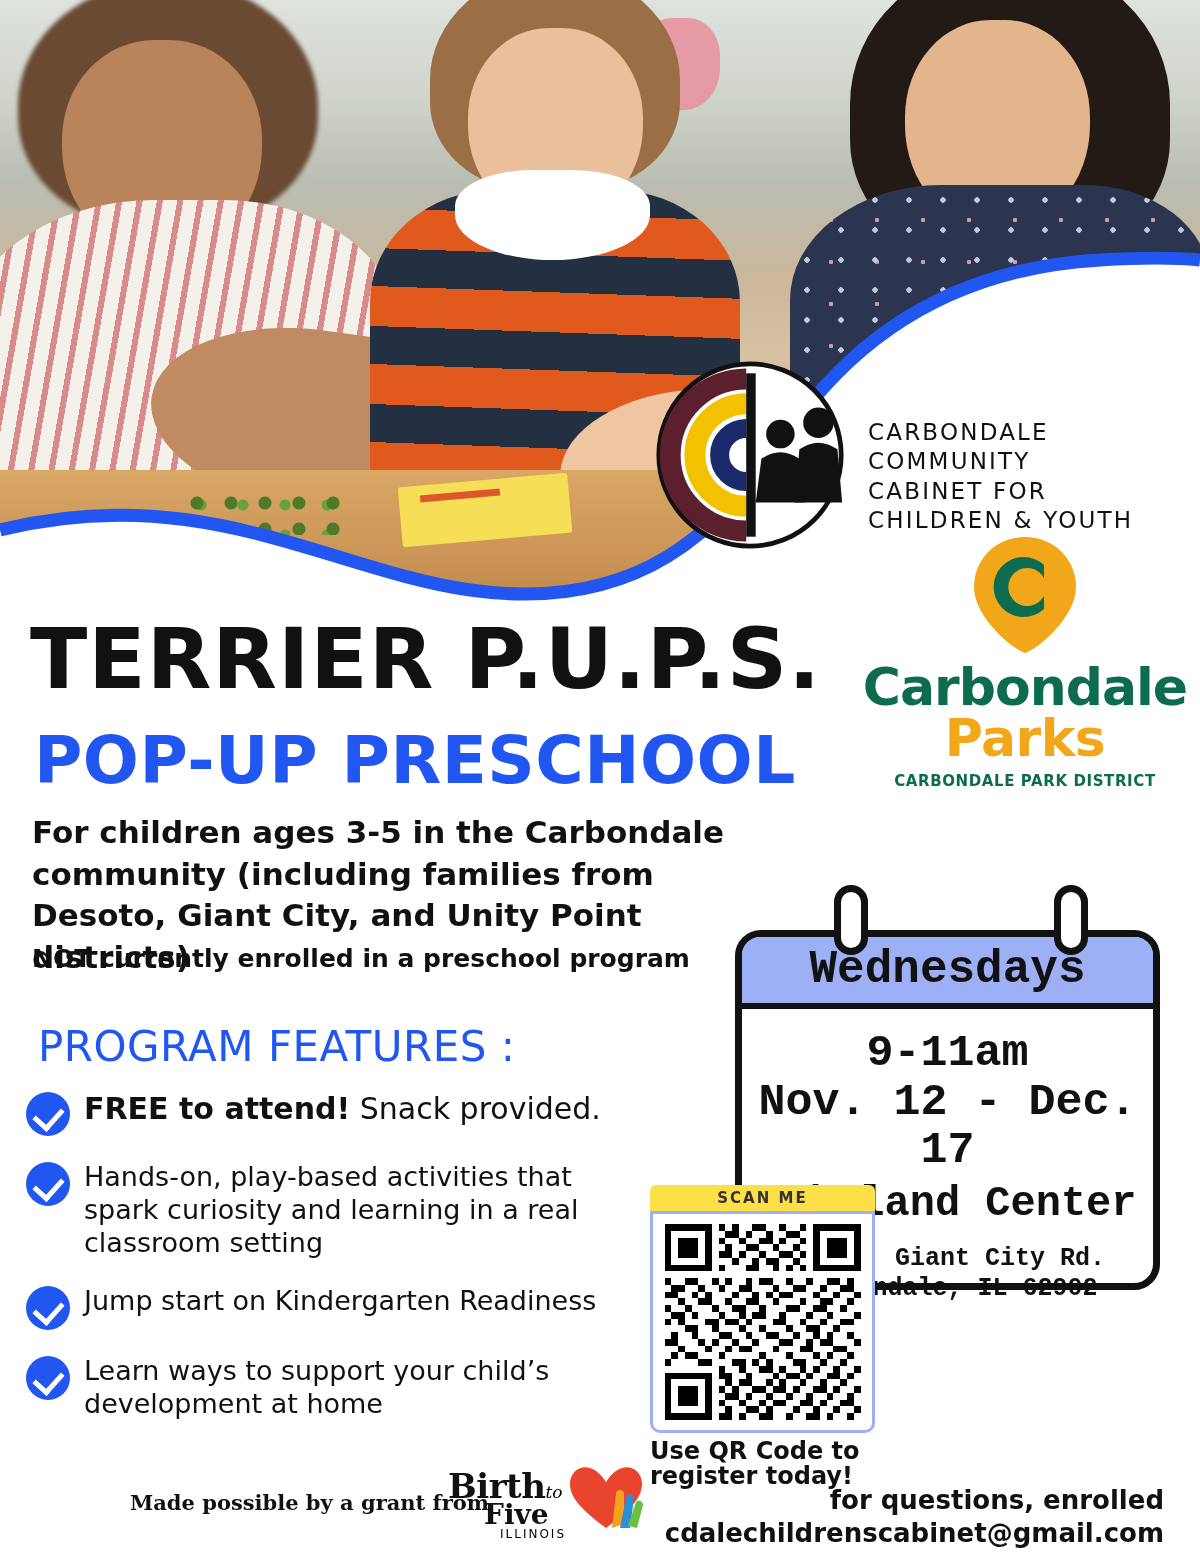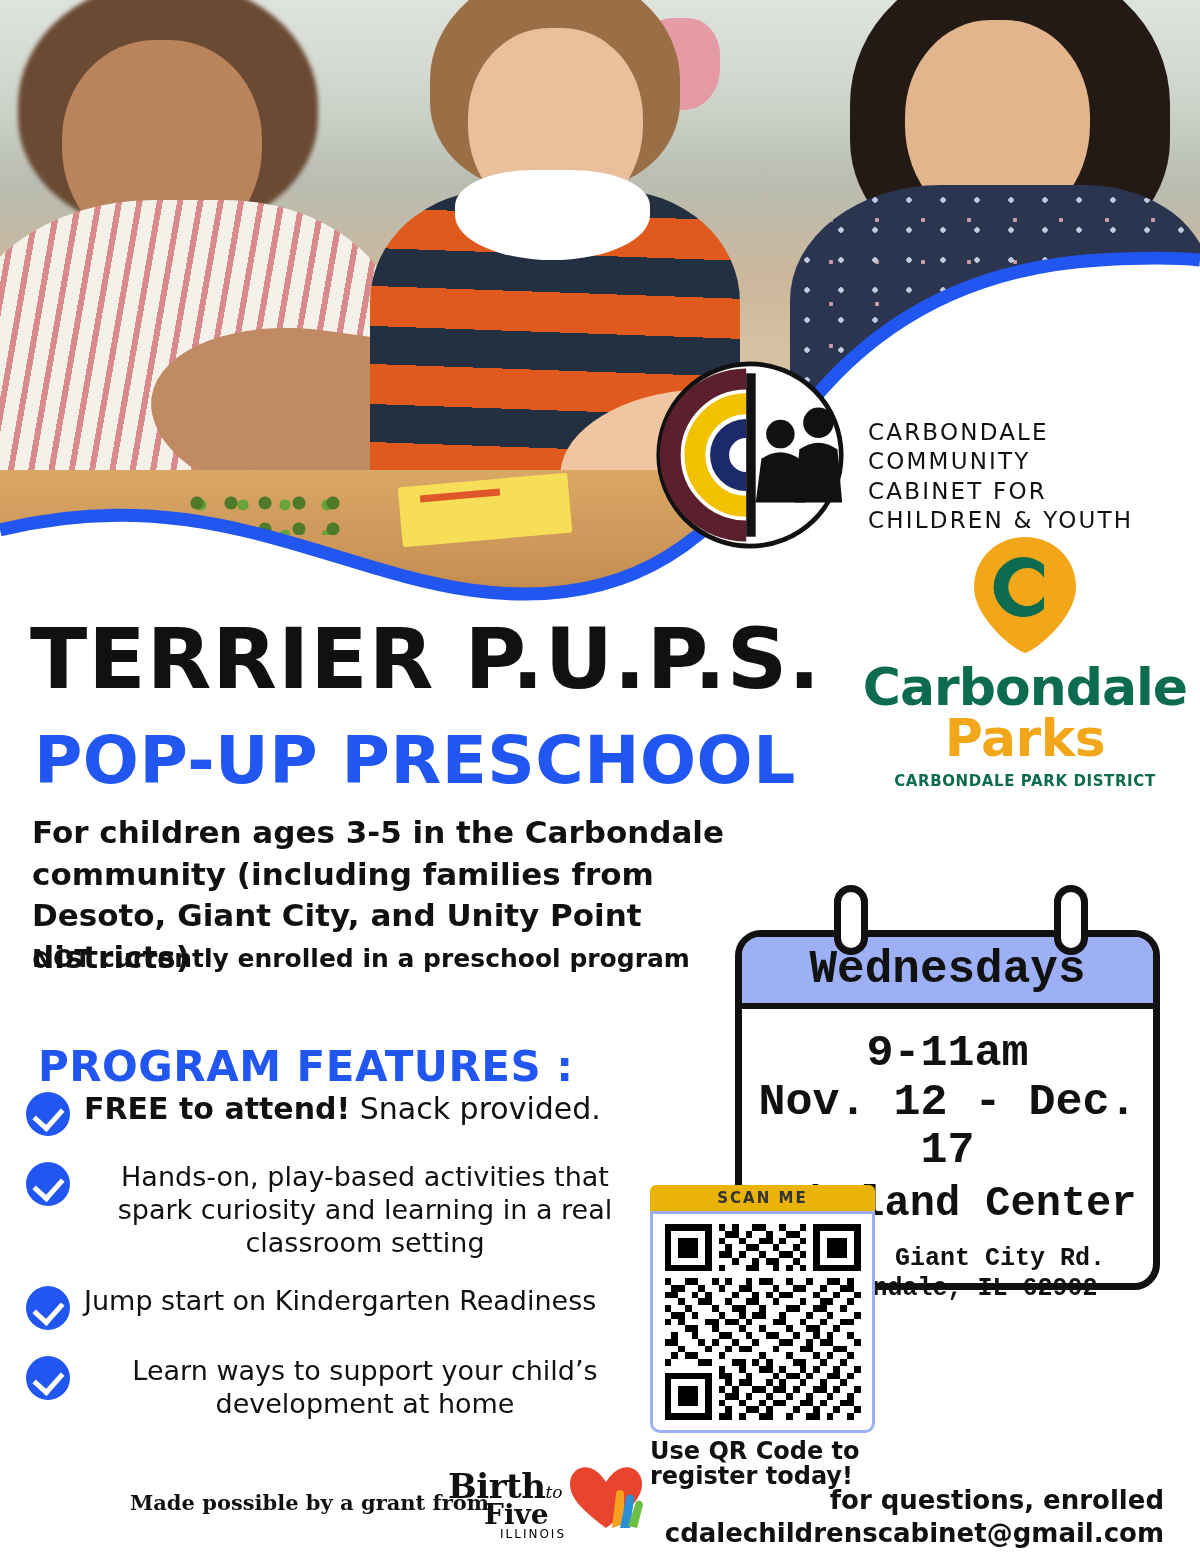--- a/index.html
+++ b/index.html
@@ -92,35 +92,35 @@
     position: absolute; left: 32px; top: 812px; width: 730px;
     font-size: 31px; font-weight: bold; line-height: 1.34; color: #111;
   }
   .intro-sub {
     position: absolute; left: 32px; top: 944px; width: 740px;
     font-size: 25px; font-weight: bold; color: #111;
   }
 
   .features-title {
     position: absolute; left: 38px; top: 1022px;
-    font-size: 42px; font-weight: bold; color: #2256f0; letter-spacing: .5px; margin-top: 20px;
+    font-size: 42px; font-weight: normal; color: #2256f0; letter-spacing: .5px;
   }
 
   .feature-list { position: absolute; left: 26px; top: 1088px; width: 620px; }
   .feature { display: flex; align-items: flex-start; margin-bottom: 22px; }
   .check {
     flex: 0 0 auto; width: 44px; height: 44px; border-radius: 50%;
     background: #2256f0; margin-right: 14px; position: relative; margin-top: 4px;
   }
   .check::after {
     content: ""; position: absolute; left: 13px; top: 10px;
     width: 14px; height: 22px; border: solid #fff; border-width: 0 5px 5px 0;
     transform: rotate(42deg);
   }
-  .feat-text { font-size: 27px; line-height: 1.22; color: #111; font-weight: bold; padding-top: 3px; text-align: center;}
+  .feat-text { font-size: 27px; line-height: 1.22; color: #111; font-weight: bold; padding-top: 3px;}
   .feat-text .light { font-weight: normal; }
   .feat-big { font-size: 30px; }
 
   
   .cal {
     position: absolute; left: 735px; top: 930px; width: 425px; height: 360px;
     background: #fff; border: 7px solid #111; border-radius: 26px; font-family: Liberation Mono, monospace;
   }
   .cal-top {
     height: 72px; background: #9db0f5; border-radius: 18px 18px 0 0;
@@ -130,21 +130,21 @@
   .cal-ring { position: absolute; top: -52px; width: 34px; height: 70px; background: #fff; border: 7px solid #111; border-radius: 17px;}
   .ring-l { left: 92px; } .ring-r { left: 312px; }
   .cal-body { text-align: center; padding-top: 21px; }
   .cal-time { font-size: 45px; font-weight: bold; color: #111; line-height: 1.08; }
   .cal-place { font-size: 42px; font-weight: bold; color: #111; margin-top: 4px;}
   .cal-addr { font-size: 25px; font-weight: bold; color: #111; line-height: 1.2; margin-top: 16px; }
 
   
   .qr-wrap { position: absolute; left: 650px; top: 1185px; width: 225px; }
   .qr-banner {
-    background: #eab308; color: #333; font-size: 15px; letter-spacing: 2px;
+    background: #fde047; color: #333; font-size: 15px; letter-spacing: 2px;
     text-align: center; padding: 4px 0; border-radius: 6px 6px 0 0; font-weight: bold;
   }
   .qr-box { background: #fff; border: 3px solid #9db0f5; border-radius: 0 0 10px 10px; padding: 10px; }
   .qr-img { width: 100%; height: 196px; display:block; }
   .qr-cap { font-size: 24px; font-weight: bold; color: #111; line-height: 1.05; margin-top: 6px; }
 
   
   .grant { position: absolute; left: 130px; top: 1490px; font-size: 21px; font-weight: bold; font-family: "DejaVu Serif", serif; color: #111;}
   .b2f { position: absolute; left: 448px; top: 1466px; width: 200px; height: 70px;}
   .b2f-birth { font-family:"DejaVu Serif", serif; font-weight: bold; font-size: 34px; color:#111; letter-spacing:-.5px;}

